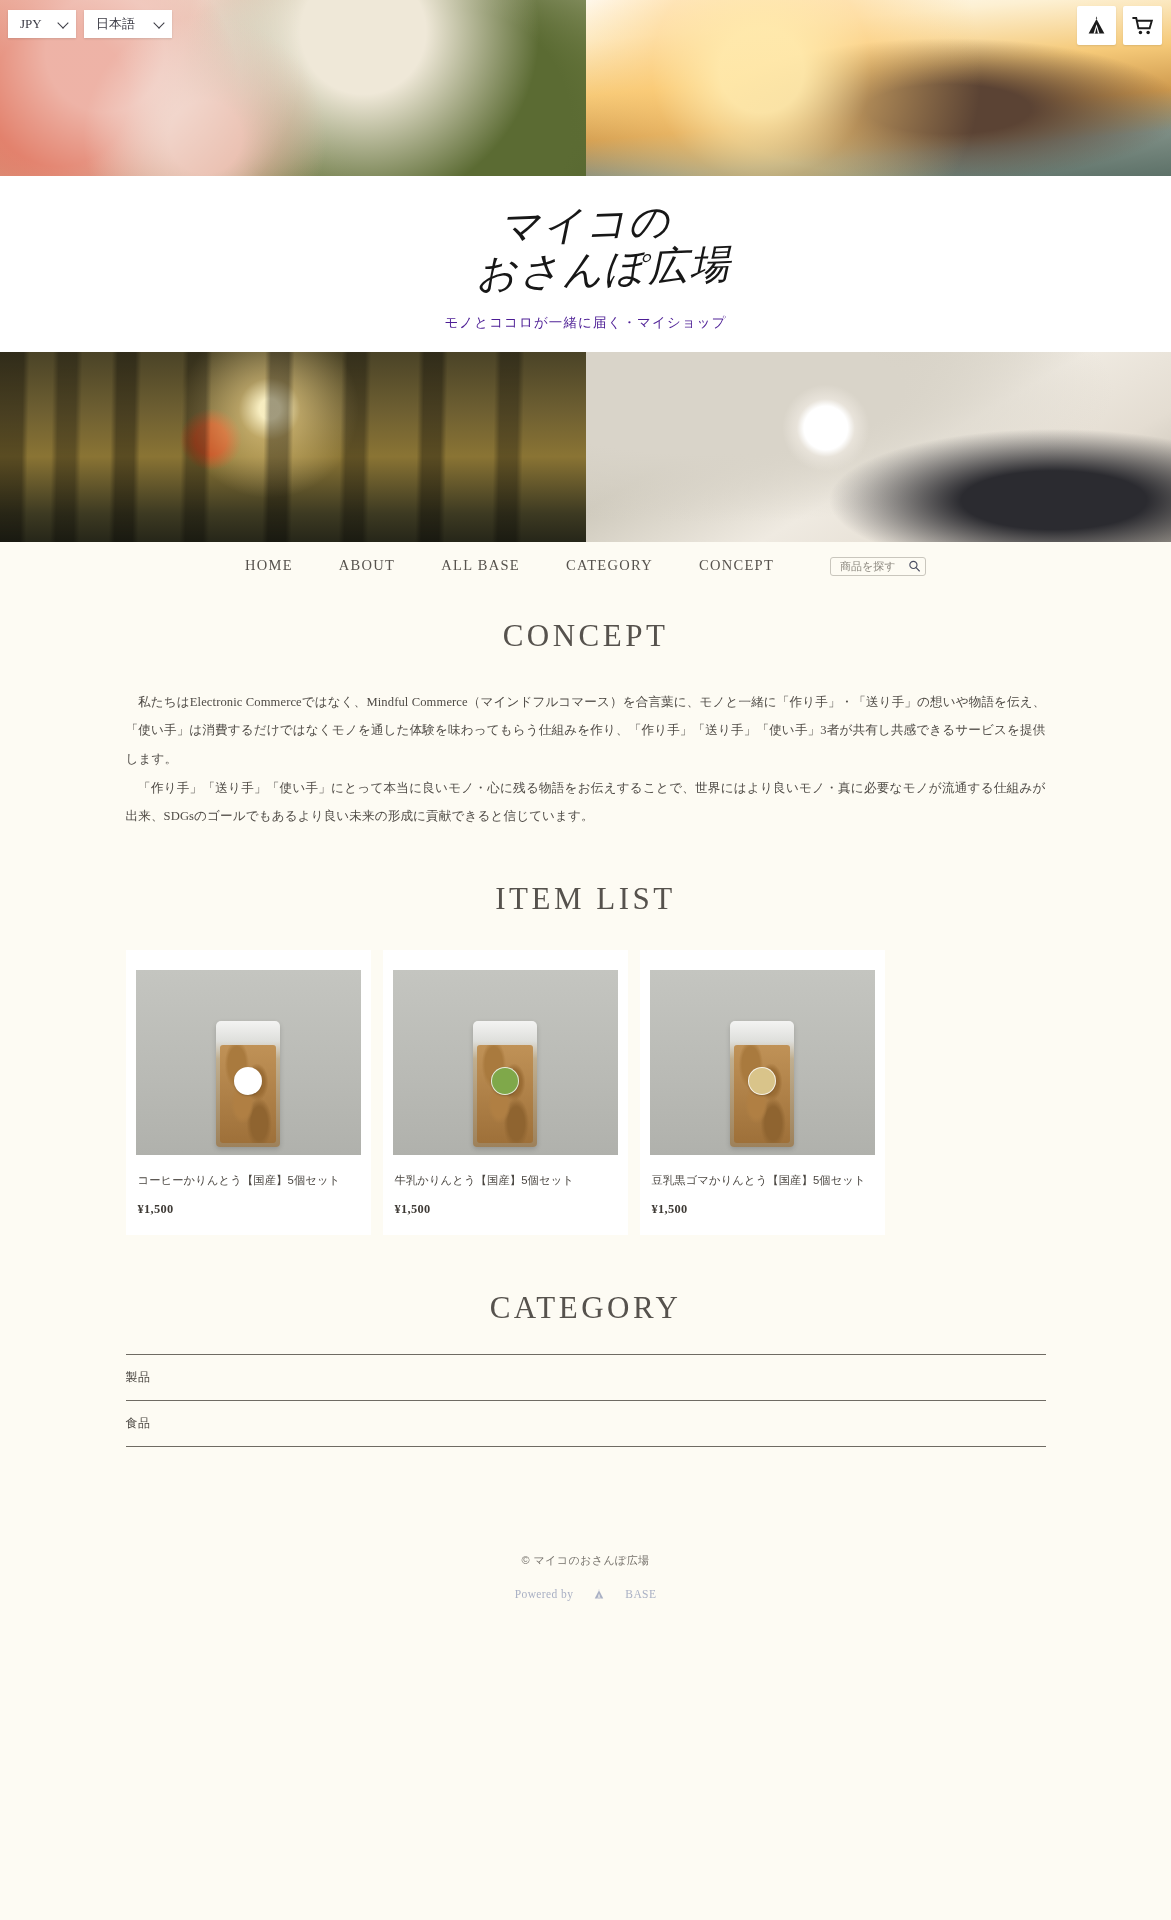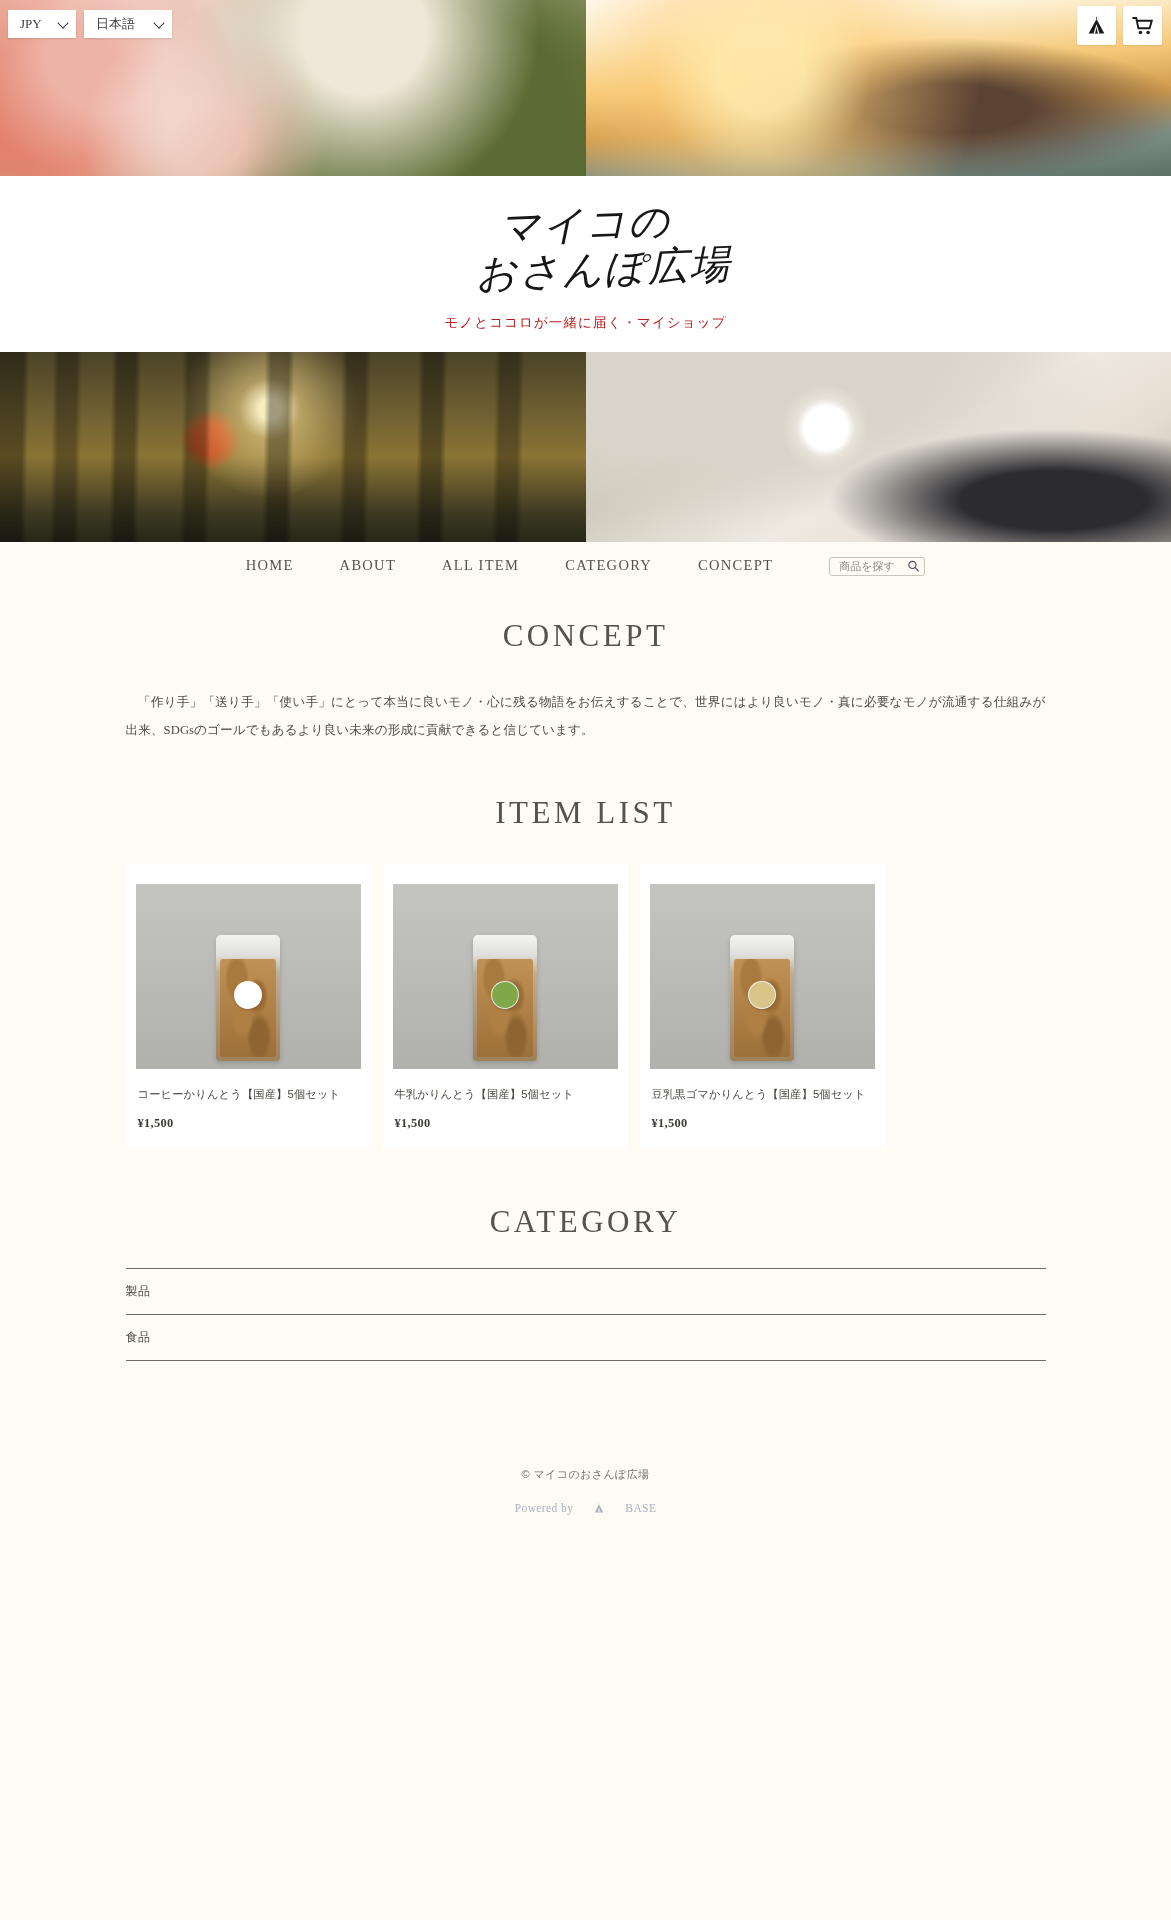--- a/index.html
+++ b/index.html
@@ -133,21 +133,21 @@
     text-align: center;
     transform: rotate(-2.2deg);
     font-weight: 400;
   }
   .logo-line-2 { padding-left: 34px; }
   .logo-tagline {
     margin-top: 22px;
     font-family: "Liberation Serif", serif;
     font-size: 13.5px;
     letter-spacing: 1.1px;
-    color: #b91c1c;
+    color: #4c1d95;
   }
 
   
   .hero-bottom {
     width: 1171px;
     height: 190px;
     display: flex;
     overflow: hidden;
   }
   .hero-bottom .cell-a { width: 586px; height: 190px; overflow:hidden; }
@@ -405,36 +405,37 @@
   <div class="cell-a img-forest"></div>
   <div class="cell-b img-coffee"></div>
 </div>
 
 <div class="main-wrap">
   <div class="container">
 
     <nav class="nav-row">
       <a class="nav-link" href="#">HOME</a>
       <a class="nav-link" href="#">ABOUT</a>
-      <a class="nav-link" href="#">ALL ITEM</a>
+      <a class="nav-link" href="#">ALL BASE</a>
       <a class="nav-link" href="#">CATEGORY</a>
       <a class="nav-link" href="#">CONCEPT</a>
       <div class="search-wrap">
         <input class="search-field" type="text" placeholder="商品を探す" style="">
         <button class="search-icon-btn">
           <svg width="13" height="13" viewBox="0 0 24 24">
             <circle cx="10" cy="10" r="6.6" fill="none" stroke="#4a4d60" stroke-width="2.1"></circle>
             <line x1="15" y1="15" x2="21" y2="21.2" stroke="#4a4d60" stroke-width="2.1" stroke-linecap="round"></line>
           </svg>
         </button>
       </div>
     </nav>
 
     <h2 class="section-title concept-title">CONCEPT</h2>
     <div class="concept-body">
+      <p class="indent">私たちはElectronic Commerceではなく、Mindful Commerce（マインドフルコマース）を合言葉に、モノと一緒に「作り手」・「送り手」の想いや物語を伝え、「使い手」は消費するだけではなくモノを通した体験を味わってもらう仕組みを作り、「作り手」「送り手」「使い手」3者が共有し共感できるサービスを提供します。</p>
       <p class="indent">「作り手」「送り手」「使い手」にとって本当に良いモノ・心に残る物語をお伝えすることで、世界にはより良いモノ・真に必要なモノが流通する仕組みが出来、SDGsのゴールでもあるより良い未来の形成に貢献できると信じています。</p>
     </div>
 
     <h2 class="section-title item-title">ITEM LIST</h2>
     <div class="item-grid">
 
       <div class="item-card">
         <div class="item-photo">
           <div class="karinto-bag">
             <div class="bag-label" style="background:#ffffff"></div>

